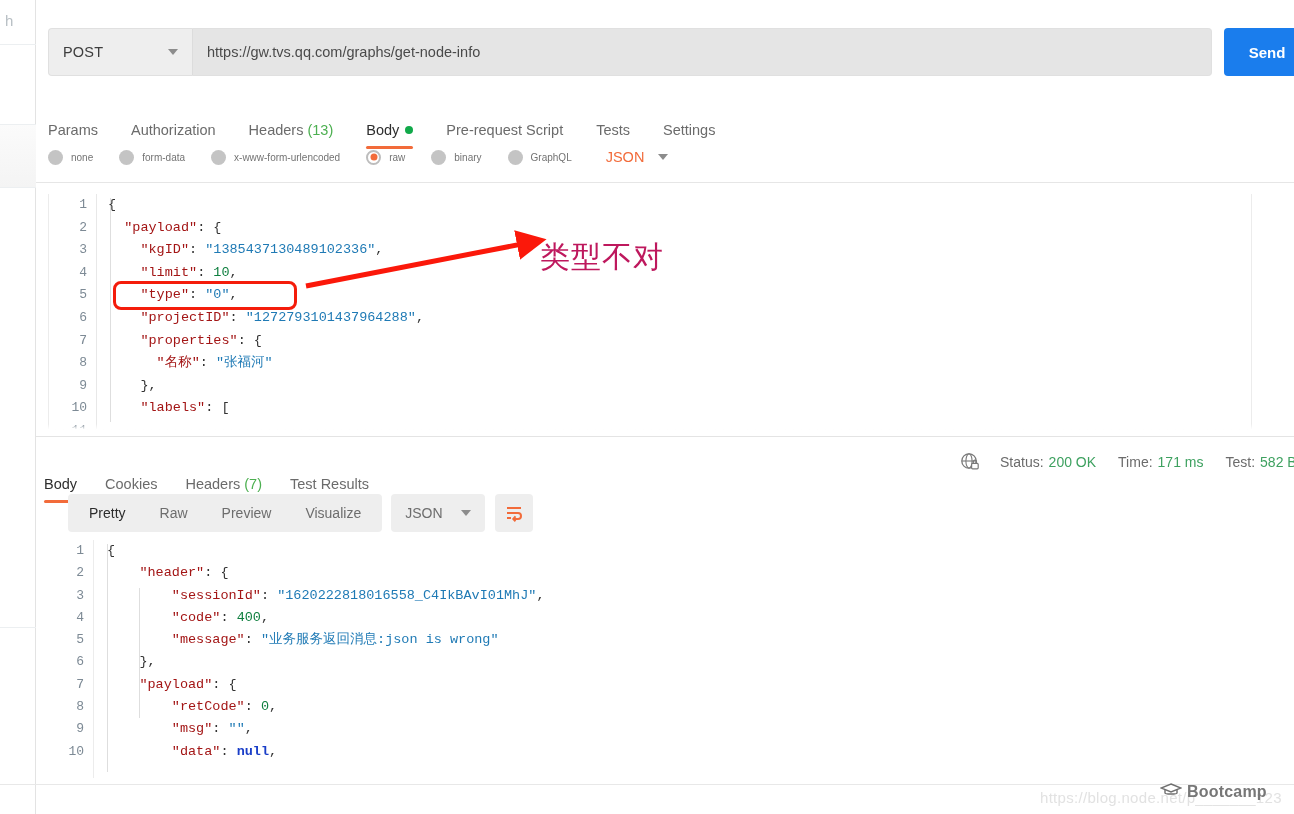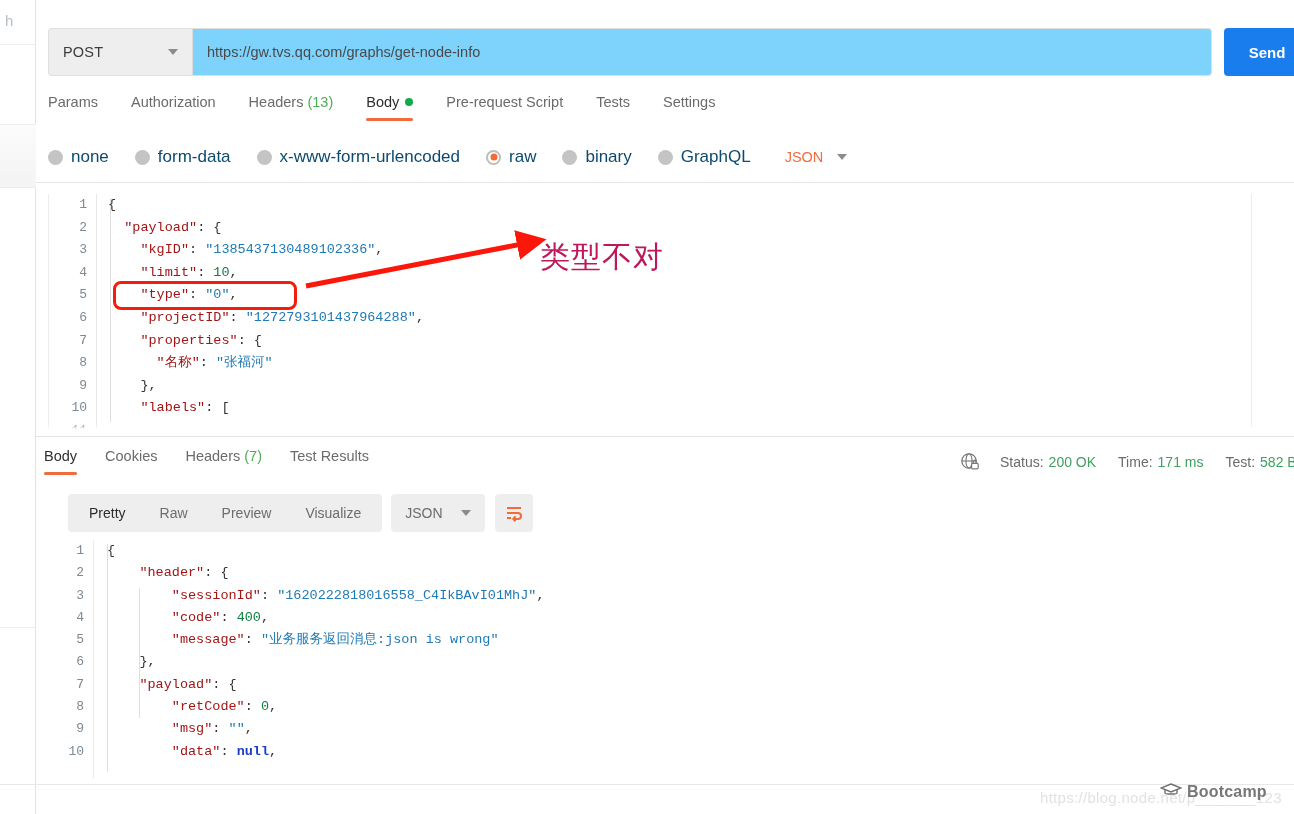--- a/index.html
+++ b/index.html
@@ -59,21 +59,21 @@
   .method-caret {
     position: absolute; right: 14px; top: 50%;
     transform: translateY(-50%);
     width: 0; height: 0;
     border-left: 5px solid transparent;
     border-right: 5px solid transparent;
     border-top: 6px solid #8c8c8c;
   }
   .url-box {
     flex: 1; height: 48px;
-    background: #7dd3fc;
+    background: #e5e5e5;
     border: 1px solid #e0e0e0;
     border-left: 1px solid #dcdcdc;
     border-radius: 0 4px 4px 0;
     display: flex; align-items: center;
     padding: 0 14px;
     overflow: hidden;
   }
   .url-text {
     font-size: 14.5px; color: #4a4a4a; white-space: nowrap;
   }
@@ -94,20 +94,21 @@
     width: 1246px; height: 36px;
     display: flex; align-items: flex-start;
   }
   .rtab {
     position: relative;
     font-size: 14.5px; color: #6b6b6b;
     padding: 0 0 11px 0;
     margin-right: 33px;
     white-space: nowrap;
     cursor: pointer;
+    margin-top: 28px;
   }
   .rtab .cnt { color: #4caf50; }
   .rtab.active { color: #2e2e2e; }
   .rtab.active::after {
     content: ""; position: absolute;
     left: 0; right: 0; bottom: 0; height: 3px;
     background: #f26b3a;
     border-radius: 2px;
   }
   .green-dot {
@@ -118,21 +119,21 @@
 
   
   .body-types {
     position: absolute; left: 48px; top: 142px;
     width: 1246px; height: 30px;
     display: flex; align-items: center;
   }
   .btype {
     display: flex; align-items: center;
     margin-right: 26px; white-space: nowrap;
-    font-size: 17px; color: #0c4a6e;
+    font-size: 10px; color: #737373;
     cursor: pointer;
   }
   .radio {
     width: 15px; height: 15px; border-radius: 50%;
     background: #c4c4c4; margin-right: 8px;
     flex: none;
   }
   .radio.sel {
     background: #ffffff;
     border: 2px solid #bdbdbd;

